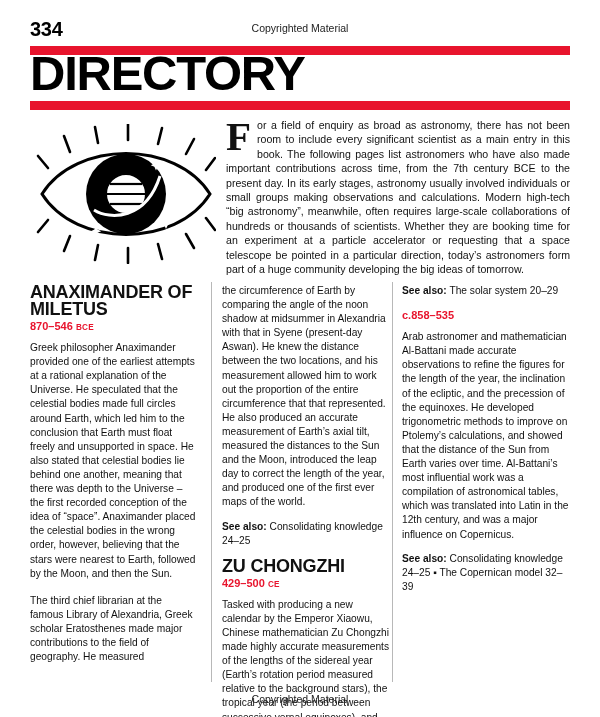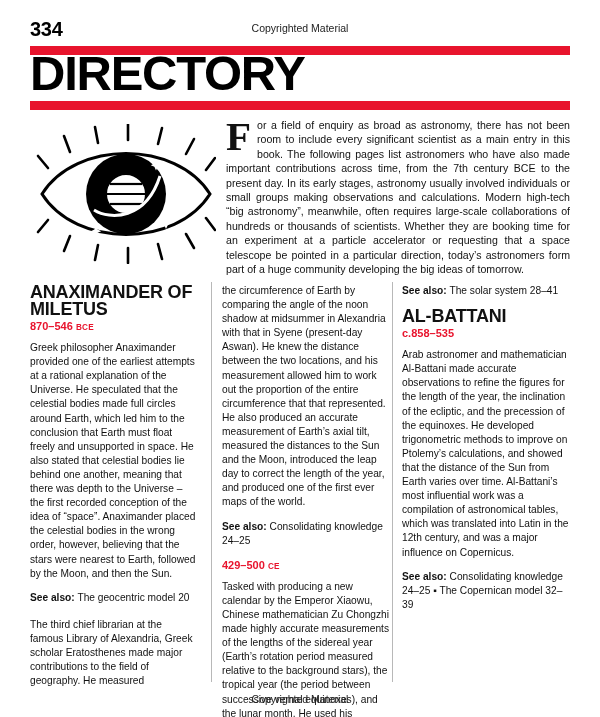--- a/index.html
+++ b/index.html
@@ -226,43 +226,42 @@
   </div>
 
   <div class="col-rule r1"></div>
   <div class="col-rule r2"></div>
 
   <div class="column col1">
     <div class="entry">
       <div class="entry-title">ANAXIMANDER OF MILETUS</div>
       <div class="entry-dates"><span>870–546</span> <span class="era">BCE</span></div>
       <p class="para">Greek philosopher Anaximander provided one of the earliest attempts at a rational explanation of the Universe. He speculated that the celestial bodies made full circles around Earth, which led him to the conclusion that Earth must float freely and unsupported in space. He also stated that celestial bodies lie behind one another, meaning that there was depth to the Universe – the first recorded conception of the idea of “space”. Anaximander placed the celestial bodies in the wrong order, however, believing that the stars were nearest to Earth, followed by the Moon, and then the Sun.</p>
-      <p class="para"><span class="see-also">See also:</span> <span>The geocentric model 20</span></p>
     </div>
 
     <div class="entry">
       <p class="para tight">The third chief librarian at the famous Library of Alexandria, Greek scholar Eratosthenes made major contributions to the field of geography. He measured</p>
     </div>
   </div>
 
   <div class="column col2">
     <p class="para">the circumference of Earth by comparing the angle of the noon shadow at midsummer in Alexandria with that in Syene (present-day Aswan). He knew the distance between the two locations, and his measurement allowed him to work out the proportion of the entire circumference that that represented. He also produced an accurate measurement of Earth’s axial tilt, measured the distances to the Sun and the Moon, introduced the leap day to correct the length of the year, and produced one of the first ever maps of the world.</p>
     <p class="para"><span class="see-also">See also:</span> <span>Consolidating knowledge 24–25</span></p>
 
     <div class="entry">
+      <div class="entry-title">ZU CHONGZHI</div>
       <div class="entry-dates"><span>429–500</span> <span class="era">CE</span></div>
       <p class="para tight">Tasked with producing a new calendar by the Emperor Xiaowu, Chinese mathematician Zu Chongzhi made highly accurate measurements of the lengths of the sidereal year (Earth’s rotation period measured relative to the background stars), the tropical year (the period between successive vernal equinoxes), and the lunar month. He used his calculations to predict four solar eclipses correctly. Zu measured the length of Jupiter’s year as 11.858 Earth years, which is less than 0.1 per cent away from the current accepted figure.</p>
     </div>
   </div>
 
   <div class="column col3">
-    <p class="para"><span class="see-also">See also:</span> <span>The solar system 28–41</span></p>
-
-    <div class="entry">
-      <div class="entry-title">AL-BATTANI</div>
+    <p class="para"><span class="see-also">See also:</span> <span>The solar system 20–29</span></p>
+
+    <div class="entry">
       <div class="entry-dates"><span>c.858–535</span> <span class="era"></span></div>
       <p class="para">Arab astronomer and mathematician Al-Battani made accurate observations to refine the figures for the length of the year, the inclination of the ecliptic, and the precession of the equinoxes. He developed trigonometric methods to improve on Ptolemy’s calculations, and showed that the distance of the Sun from Earth varies over time. Al-Battani’s most influential work was a compilation of astronomical tables, which was translated into Latin in the 12th century, and was a major influence on Copernicus.</p>
       <p class="para"><span class="see-also">See also:</span> <span>Consolidating knowledge 24–25 ▪ The Copernican model 32–39</span></p>
     </div>
   </div>
 
   <div class="copyright-bottom">Copyrighted Material</div>
 </div>
 
 </body></html>

